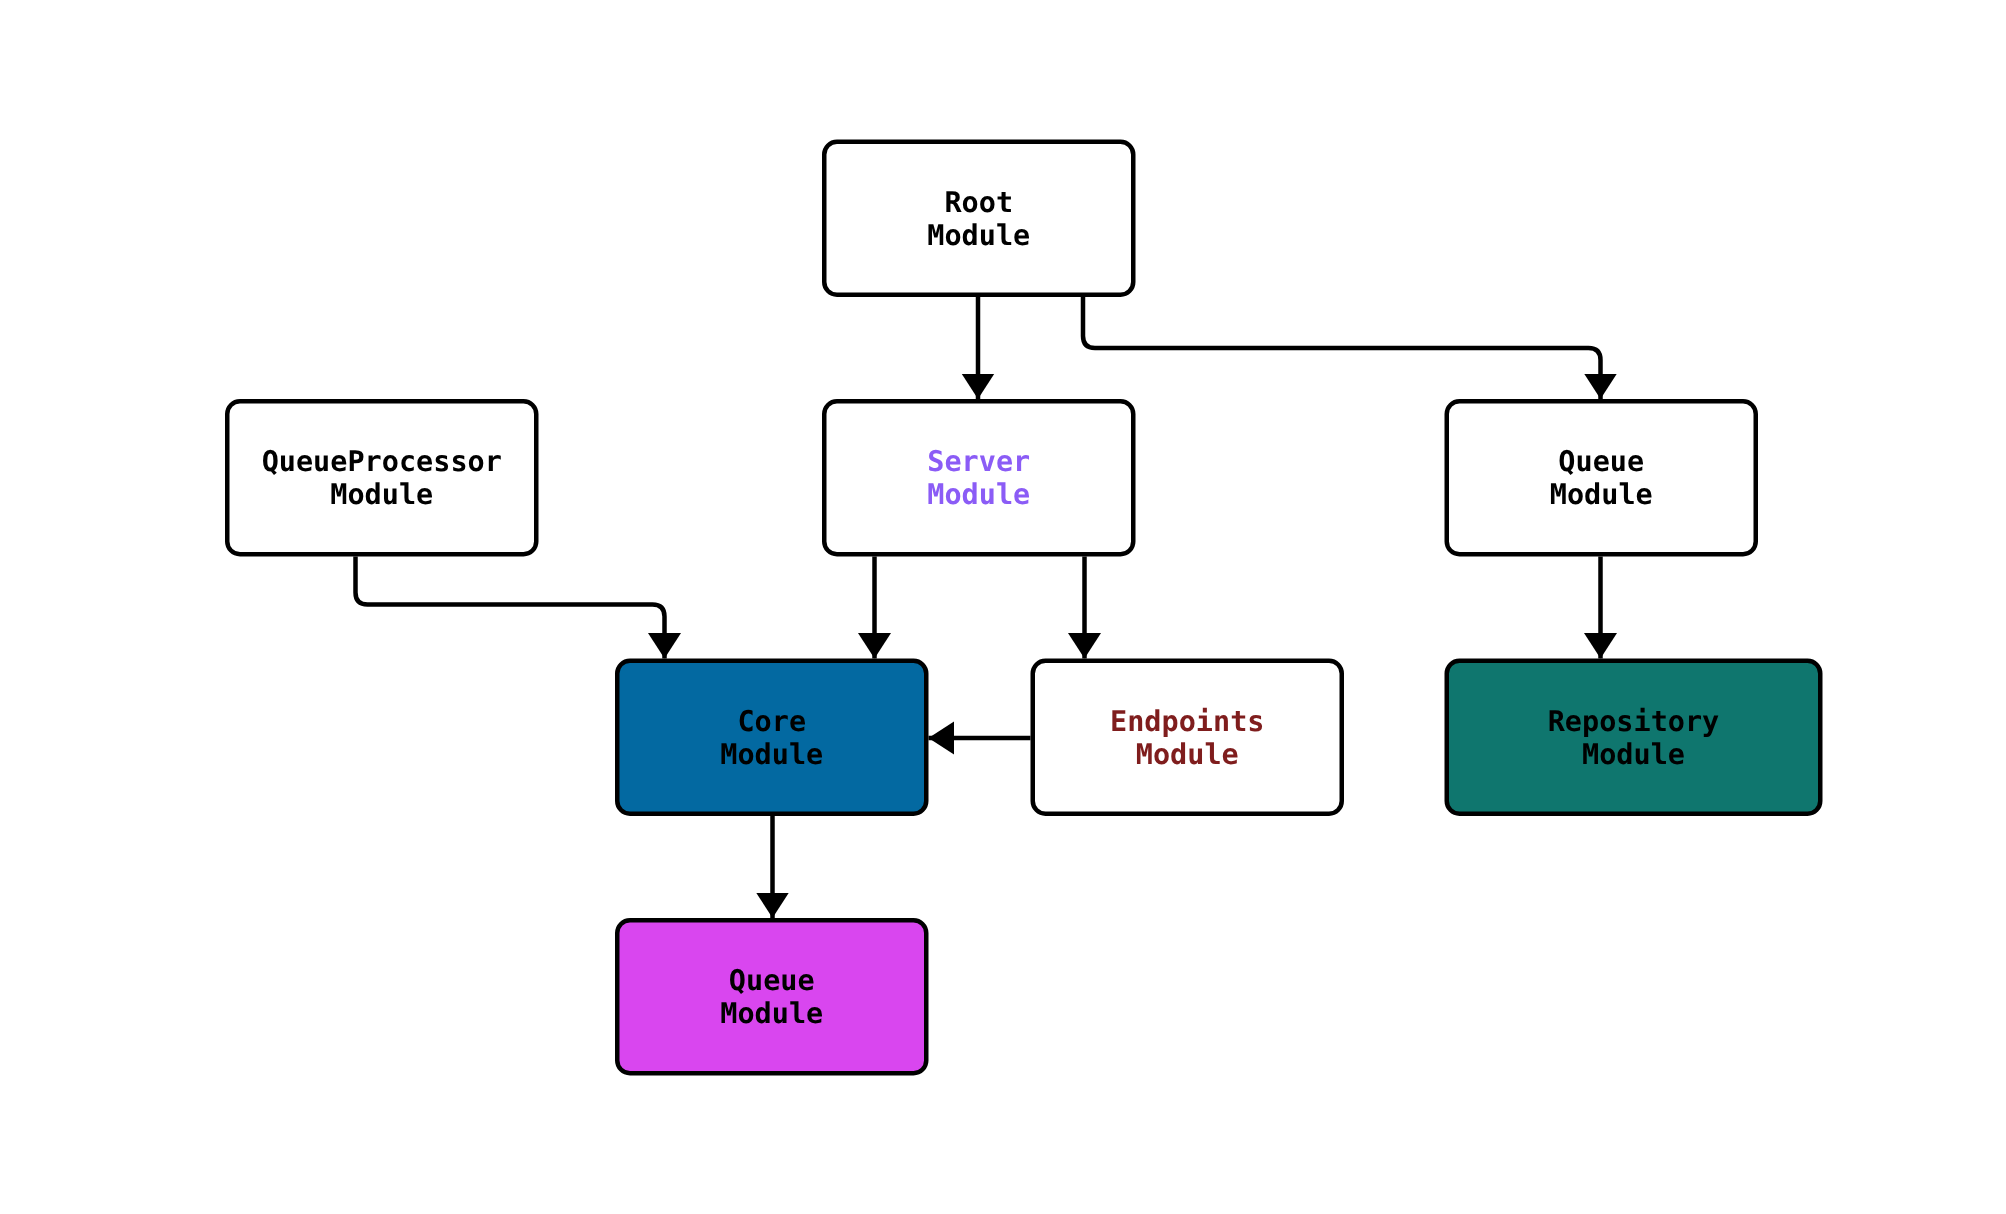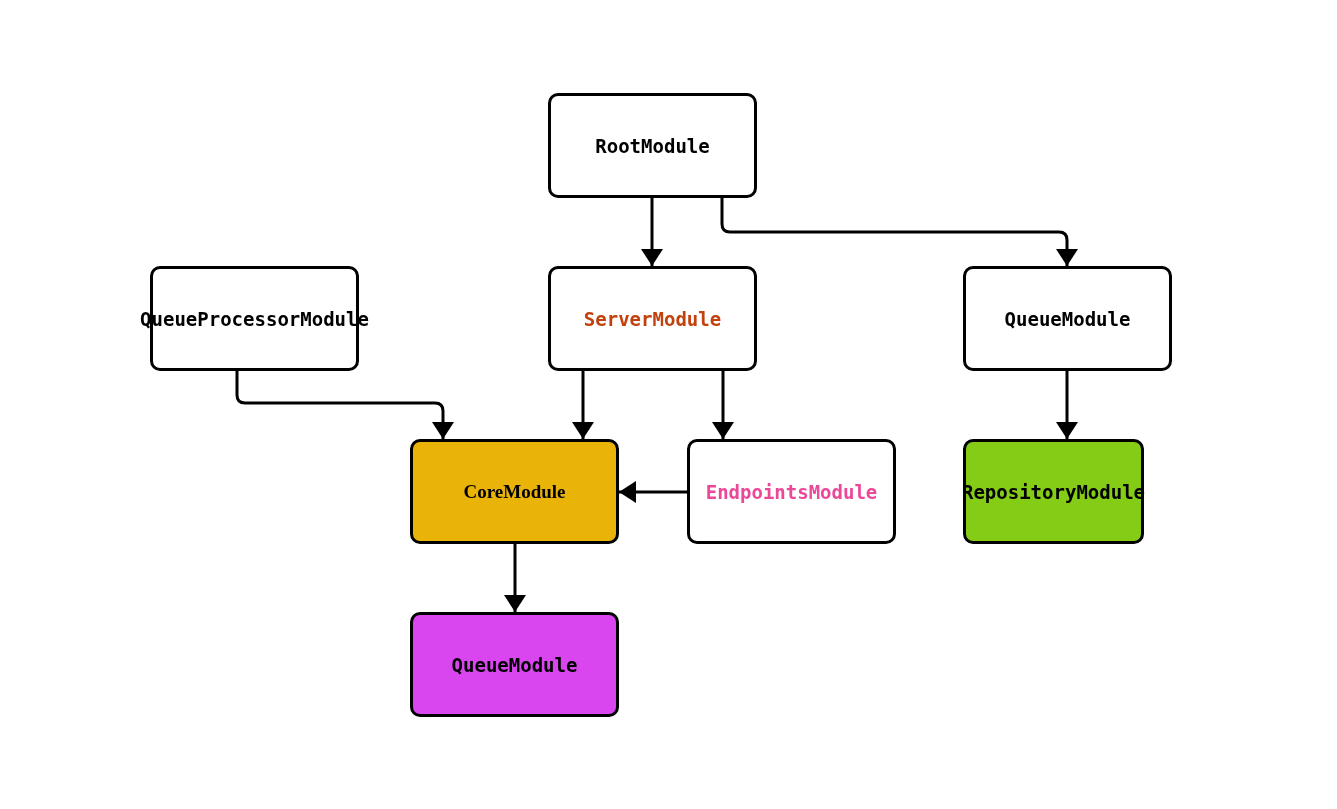--- a/index.html
+++ b/index.html
@@ -20,21 +20,21 @@
     pointer-events: none;
   }
   .node {
     position: absolute;
     box-sizing: border-box;
     border-style: solid;
     border-width: 3px;
     border-radius: 10px;
     background: #ffffff;
     display: flex;
-    flex-direction: row;
+    flex-direction: column;
     align-items: center;
     justify-content: center;
     font-family: "DejaVu Sans Mono", "Liberation Mono", monospace;
     font-weight: 700;
     font-size: 19px;
     line-height: 22px;
     text-align: center;
     white-space: nowrap;
   }
   .edge-path {
@@ -65,37 +65,37 @@
   </svg>
   <div id="node-layer">
       <div class="node" style="left: 548px; top: 93px; width: 209px; height: 105px; border-color: rgb(0, 0, 0); background: rgb(255, 255, 255); color: rgb(0, 0, 0);">
         <div>Root</div>
         <div>Module</div>
       </div>
       <div class="node" style="left: 150px; top: 266px; width: 209px; height: 105px; border-color: rgb(0, 0, 0); background: rgb(255, 255, 255); color: rgb(0, 0, 0);">
         <div>QueueProcessor</div>
         <div>Module</div>
       </div>
-      <div class="node" style="left: 548px; top: 266px; width: 209px; height: 105px; border-color: rgb(0, 0, 0); background: rgb(255, 255, 255); color: #c2410c;">
+      <div class="node" style="left: 548px; top: 266px; width: 209px; height: 105px; border-color: rgb(0, 0, 0); background: rgb(255, 255, 255); color: #8b5cf6;">
         <div>Server</div>
         <div>Module</div>
       </div>
       <div class="node" style="left: 963px; top: 266px; width: 209px; height: 105px; border-color: rgb(0, 0, 0); background: rgb(255, 255, 255); color: rgb(0, 0, 0);">
         <div>Queue</div>
         <div>Module</div>
       </div>
-      <div class="node" style="left: 410px; top: 439px; width: 209px; height: 105px; border-color: rgb(0, 0, 0); background: #eab308; color: rgb(0, 0, 0); font-family: Liberation Serif, serif;">
+      <div class="node" style="left: 410px; top: 439px; width: 209px; height: 105px; border-color: rgb(0, 0, 0); background: #0369a1; color: rgb(0, 0, 0);">
         <div>Core</div>
         <div>Module</div>
       </div>
-      <div class="node" style="left: 687px; top: 439px; width: 209px; height: 105px; border-color: rgb(0, 0, 0); background: rgb(255, 255, 255); color: #ec4899;">
+      <div class="node" style="left: 687px; top: 439px; width: 209px; height: 105px; border-color: rgb(0, 0, 0); background: rgb(255, 255, 255); color: #7f1d1d;">
         <div>Endpoints</div>
         <div>Module</div>
       </div>
-      <div class="node" style="left: 963px; top: 439px; width: 181px; height: 105px; border-color: rgb(0, 0, 0); background: #84cc16; color: rgb(0, 0, 0);">
+      <div class="node" style="left: 963px; top: 439px; width: 252px; height: 105px; border-color: rgb(0, 0, 0); background: #0f766e; color: rgb(0, 0, 0);">
         <div>Repository</div>
         <div>Module</div>
       </div>
       <div class="node" style="left: 410px; top: 612px; width: 209px; height: 105px; border-color: rgb(0, 0, 0); background: #d946ef; color: rgb(0, 0, 0);">
         <div>Queue</div>
         <div>Module</div>
       </div>
     </div>
 </div>
 

